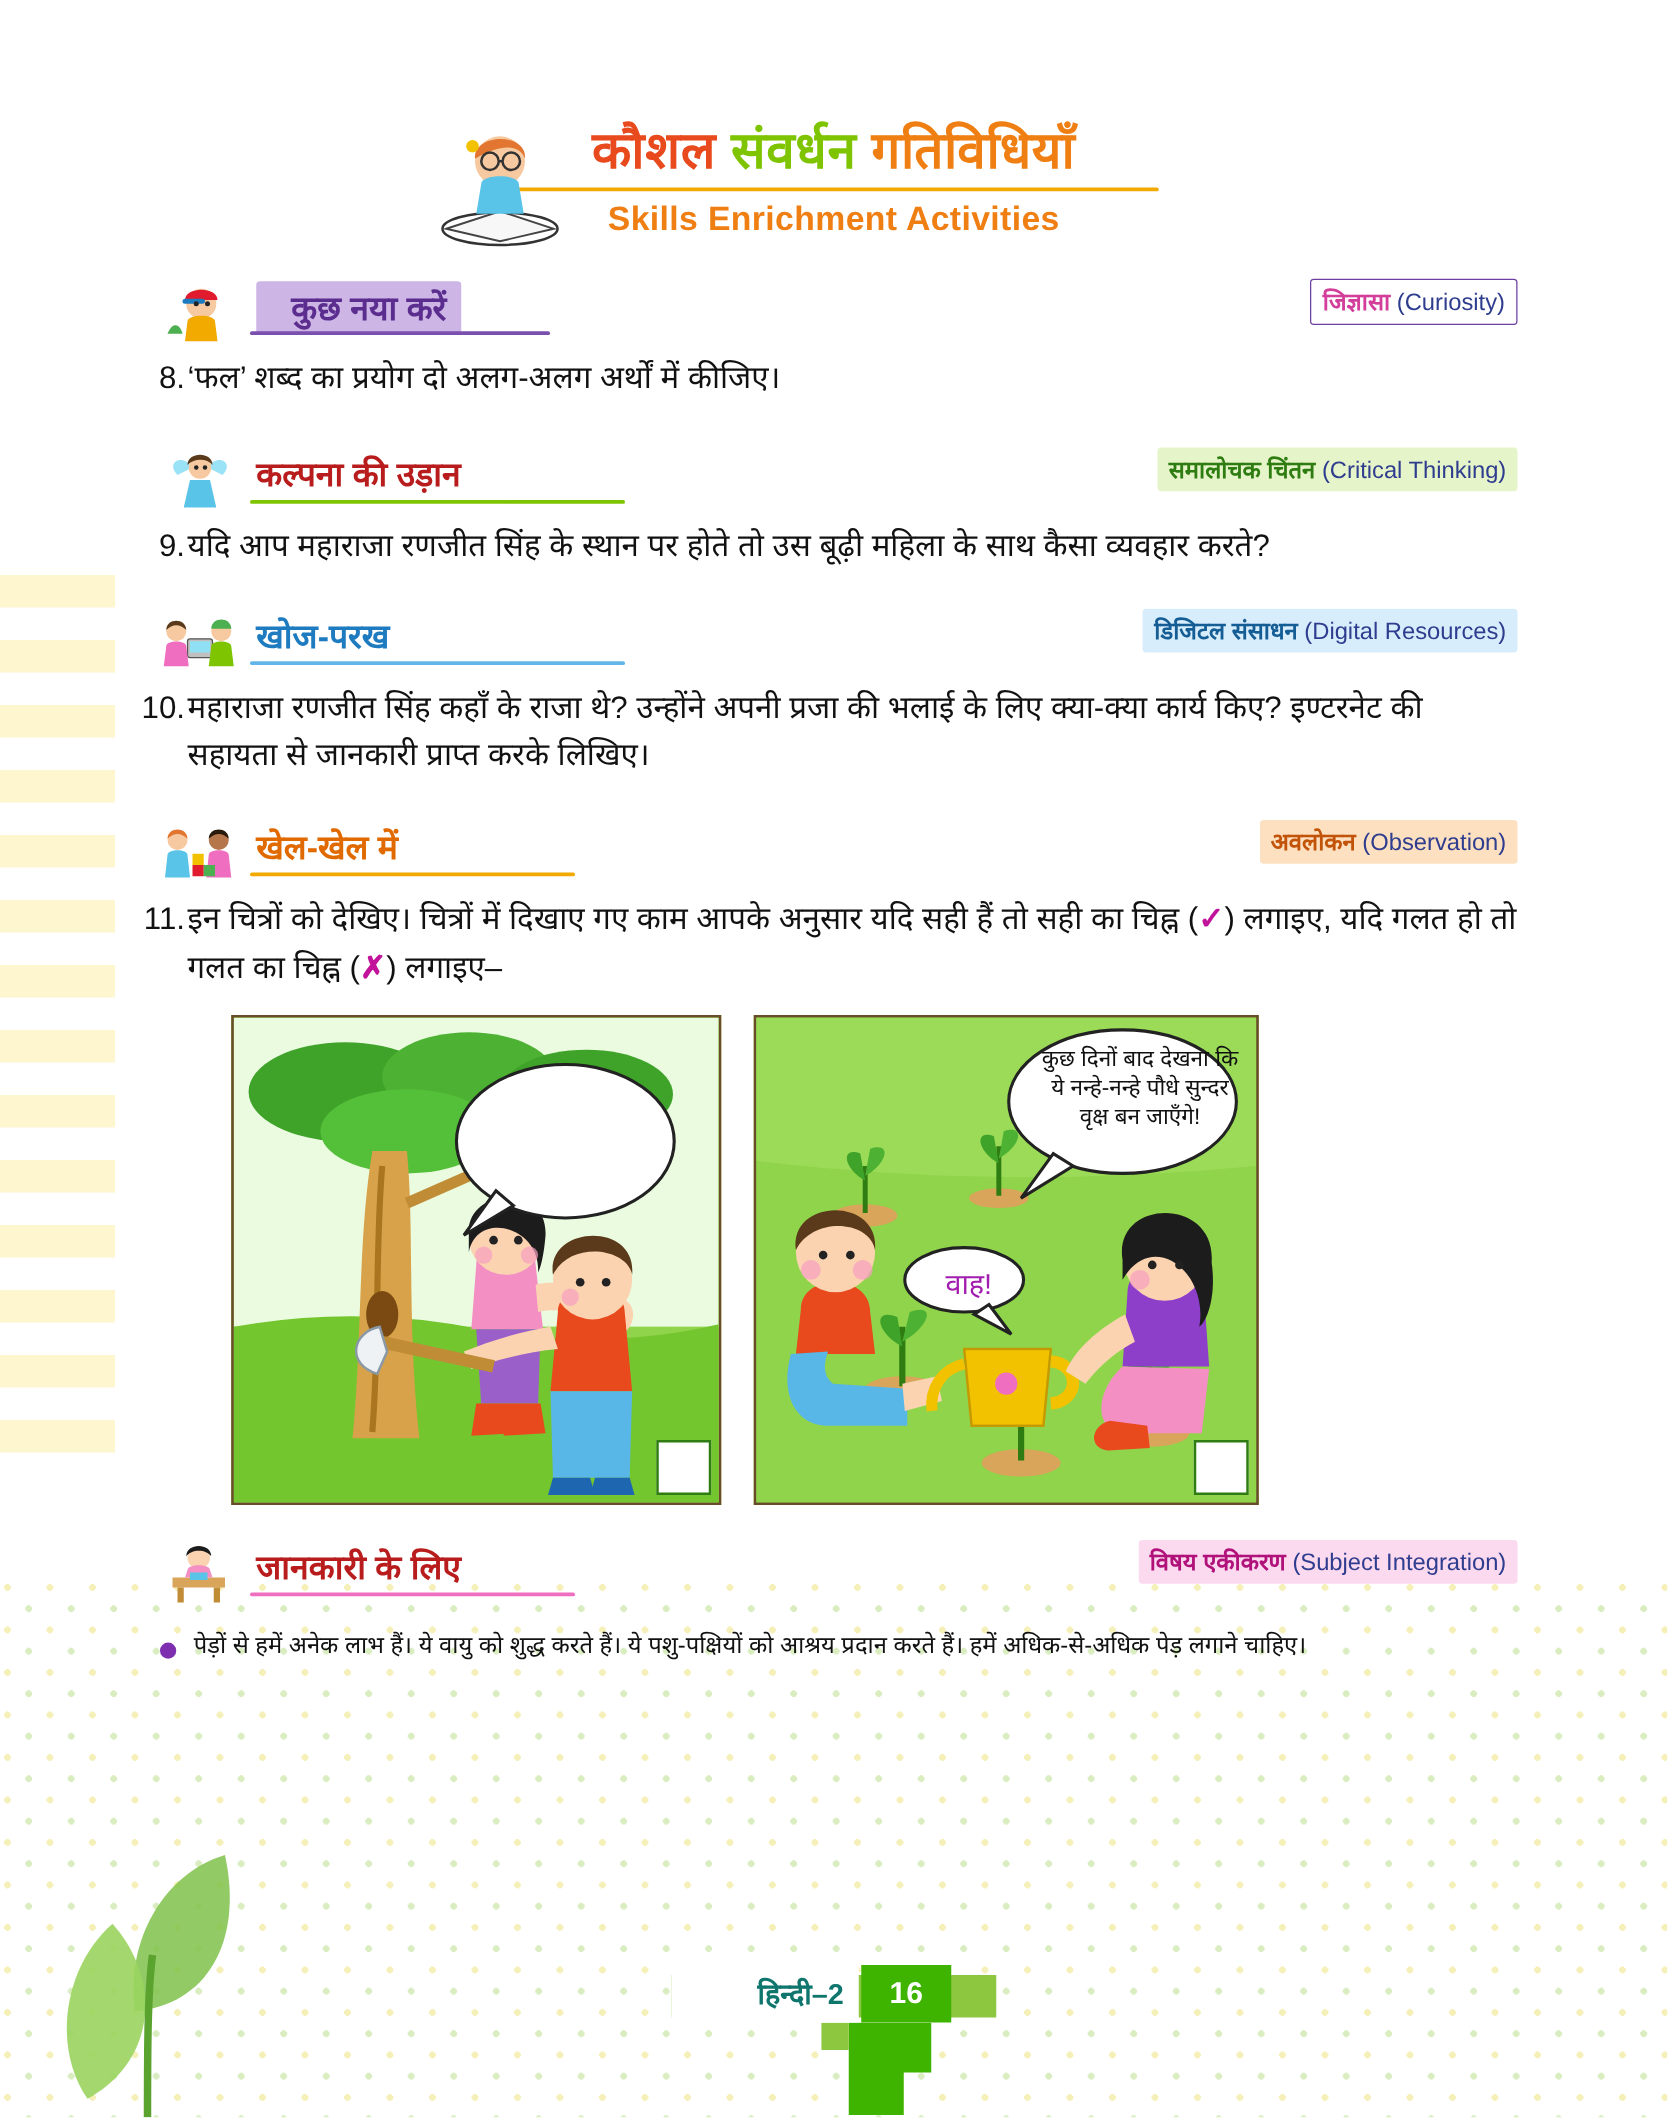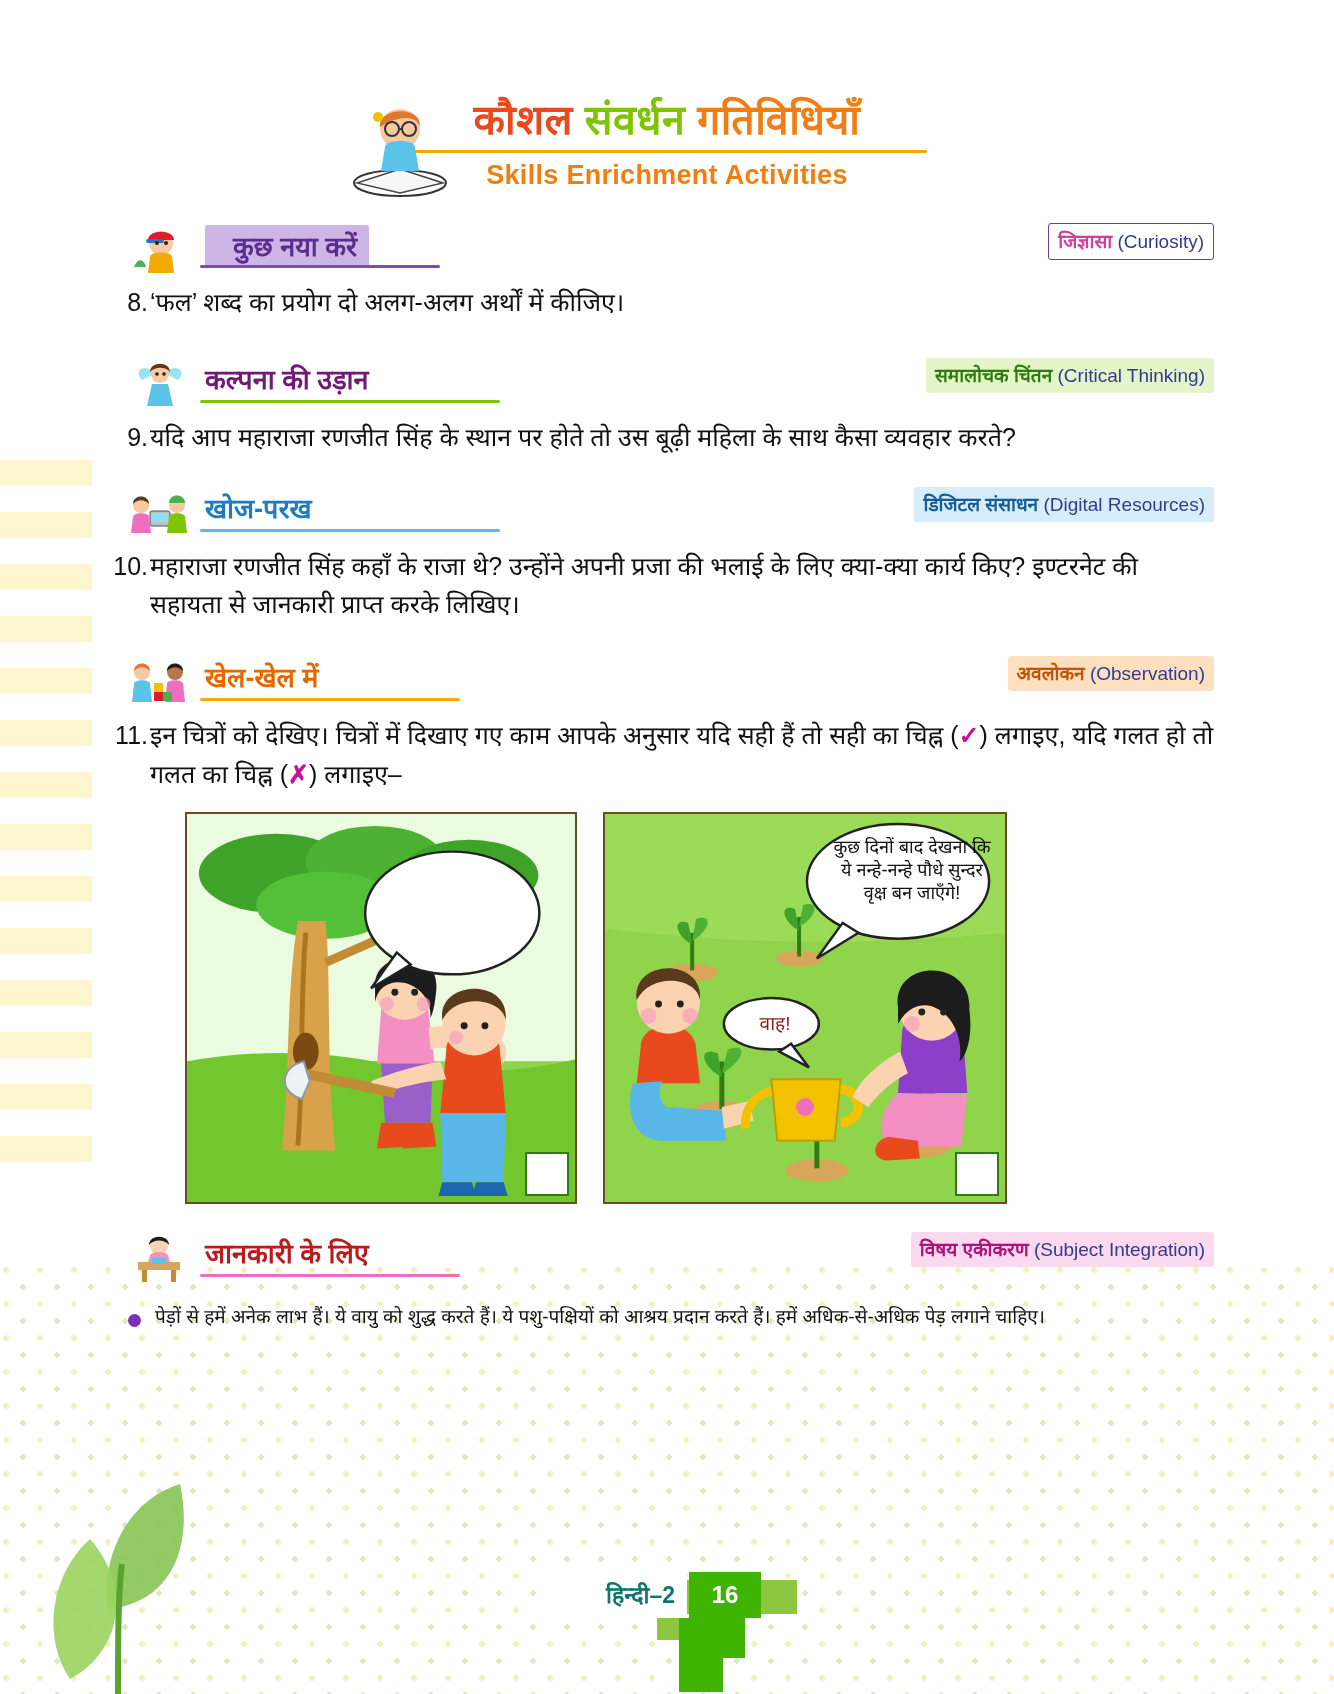--- a/index.html
+++ b/index.html
@@ -134,21 +134,21 @@
   }
   .tag b { font-weight: bold; }
   .tag .en { color: #2f3d8f; font-weight: normal; }
 
   
   .sec.purple .sec-label { color: #5b2d8e; background: #cdb6e6; padding: 2px 12px 4px 28px; border-radius: 3px;}
   .sec.purple .sec-rule { background: #7a4fae; width: 240px; }
   .sec.purple .tag { border-color:#6d3fa0; background:#ffffff; }
   .sec.purple .tag b { color:#d23e9a; }
 
-  .sec.green .sec-label { color: #701a75; }
+  .sec.green .sec-label { color: #b91c1c; }
   .sec.green .sec-rule { background: #7ec400; width: 300px; }
   .sec.green .tag { border:none; background:#e6f5c9; }
   .sec.green .tag b { color:#2f7d12; }
 
   .sec.blue .sec-label { color: #1f7bbf; }
   .sec.blue .sec-rule { background: #63b7e8; width: 300px; }
   .sec.blue .tag { border:none; background:#d7edfb; }
   .sec.blue .tag b { color:#145d95; }
 
   .sec.orange .sec-label { color: #e06a00; }
@@ -539,21 +539,21 @@
       <path d="M298 240 C276 252 258 268 250 286 L266 296 C278 280 294 268 306 262Z" fill="#fbd3b0"></path>
       <path d="M296 282 C276 300 272 328 292 336 L360 336 L366 284Z" fill="#f48fc4"></path>
       <path d="M286 326 C270 330 268 348 284 350 L318 348 L316 330Z" fill="#e8491d"></path>
 
       <ellipse cx="296" cy="68" rx="92" ry="58" fill="#fff" stroke="#222" stroke-width="2.5"></ellipse>
       <path d="M240 110 L214 146 L256 120Z" fill="#fff" stroke="#222" stroke-width="2.5"></path>
       <ellipse cx="168" cy="212" rx="48" ry="26" fill="#fff" stroke="#222" stroke-width="2.5"></ellipse>
       <path d="M188 232 L206 256 L176 240Z" fill="#fff" stroke="#222" stroke-width="2.5"></path>
     </svg>
     <div style="position:absolute;left:228px;top:22px;width:158px;text-align:center;font-size:18px;line-height:1.3;color:#111;">कुछ दिनों बाद देखना कि ये नन्हे-नन्हे पौधे सुन्दर वृक्ष बन जाएँगे!</div>
-    <div style="position:absolute;left:132px;top:196px;width:76px;text-align:center;font-size:19px;color:#7f1d1d;">वाह!</div>
+    <div style="position:absolute;left:132px;top:196px;width:76px;text-align:center;font-size:23px;color:#a21caf;">वाह!</div>
     <div class="answer-box"></div>
   </div>
 </div>
 
 <div class="sec pink" style="margin-top:26px">
   <svg class="sec-icon" viewBox="0 0 62 52">
     <rect x="10" y="30" width="42" height="8" fill="#d9a55b"></rect>
     <rect x="14" y="38" width="5" height="12" fill="#c08c35"></rect>
     <rect x="43" y="38" width="5" height="12" fill="#c08c35"></rect>
     <circle cx="31" cy="14" r="9" fill="#fbd3b0"></circle>

